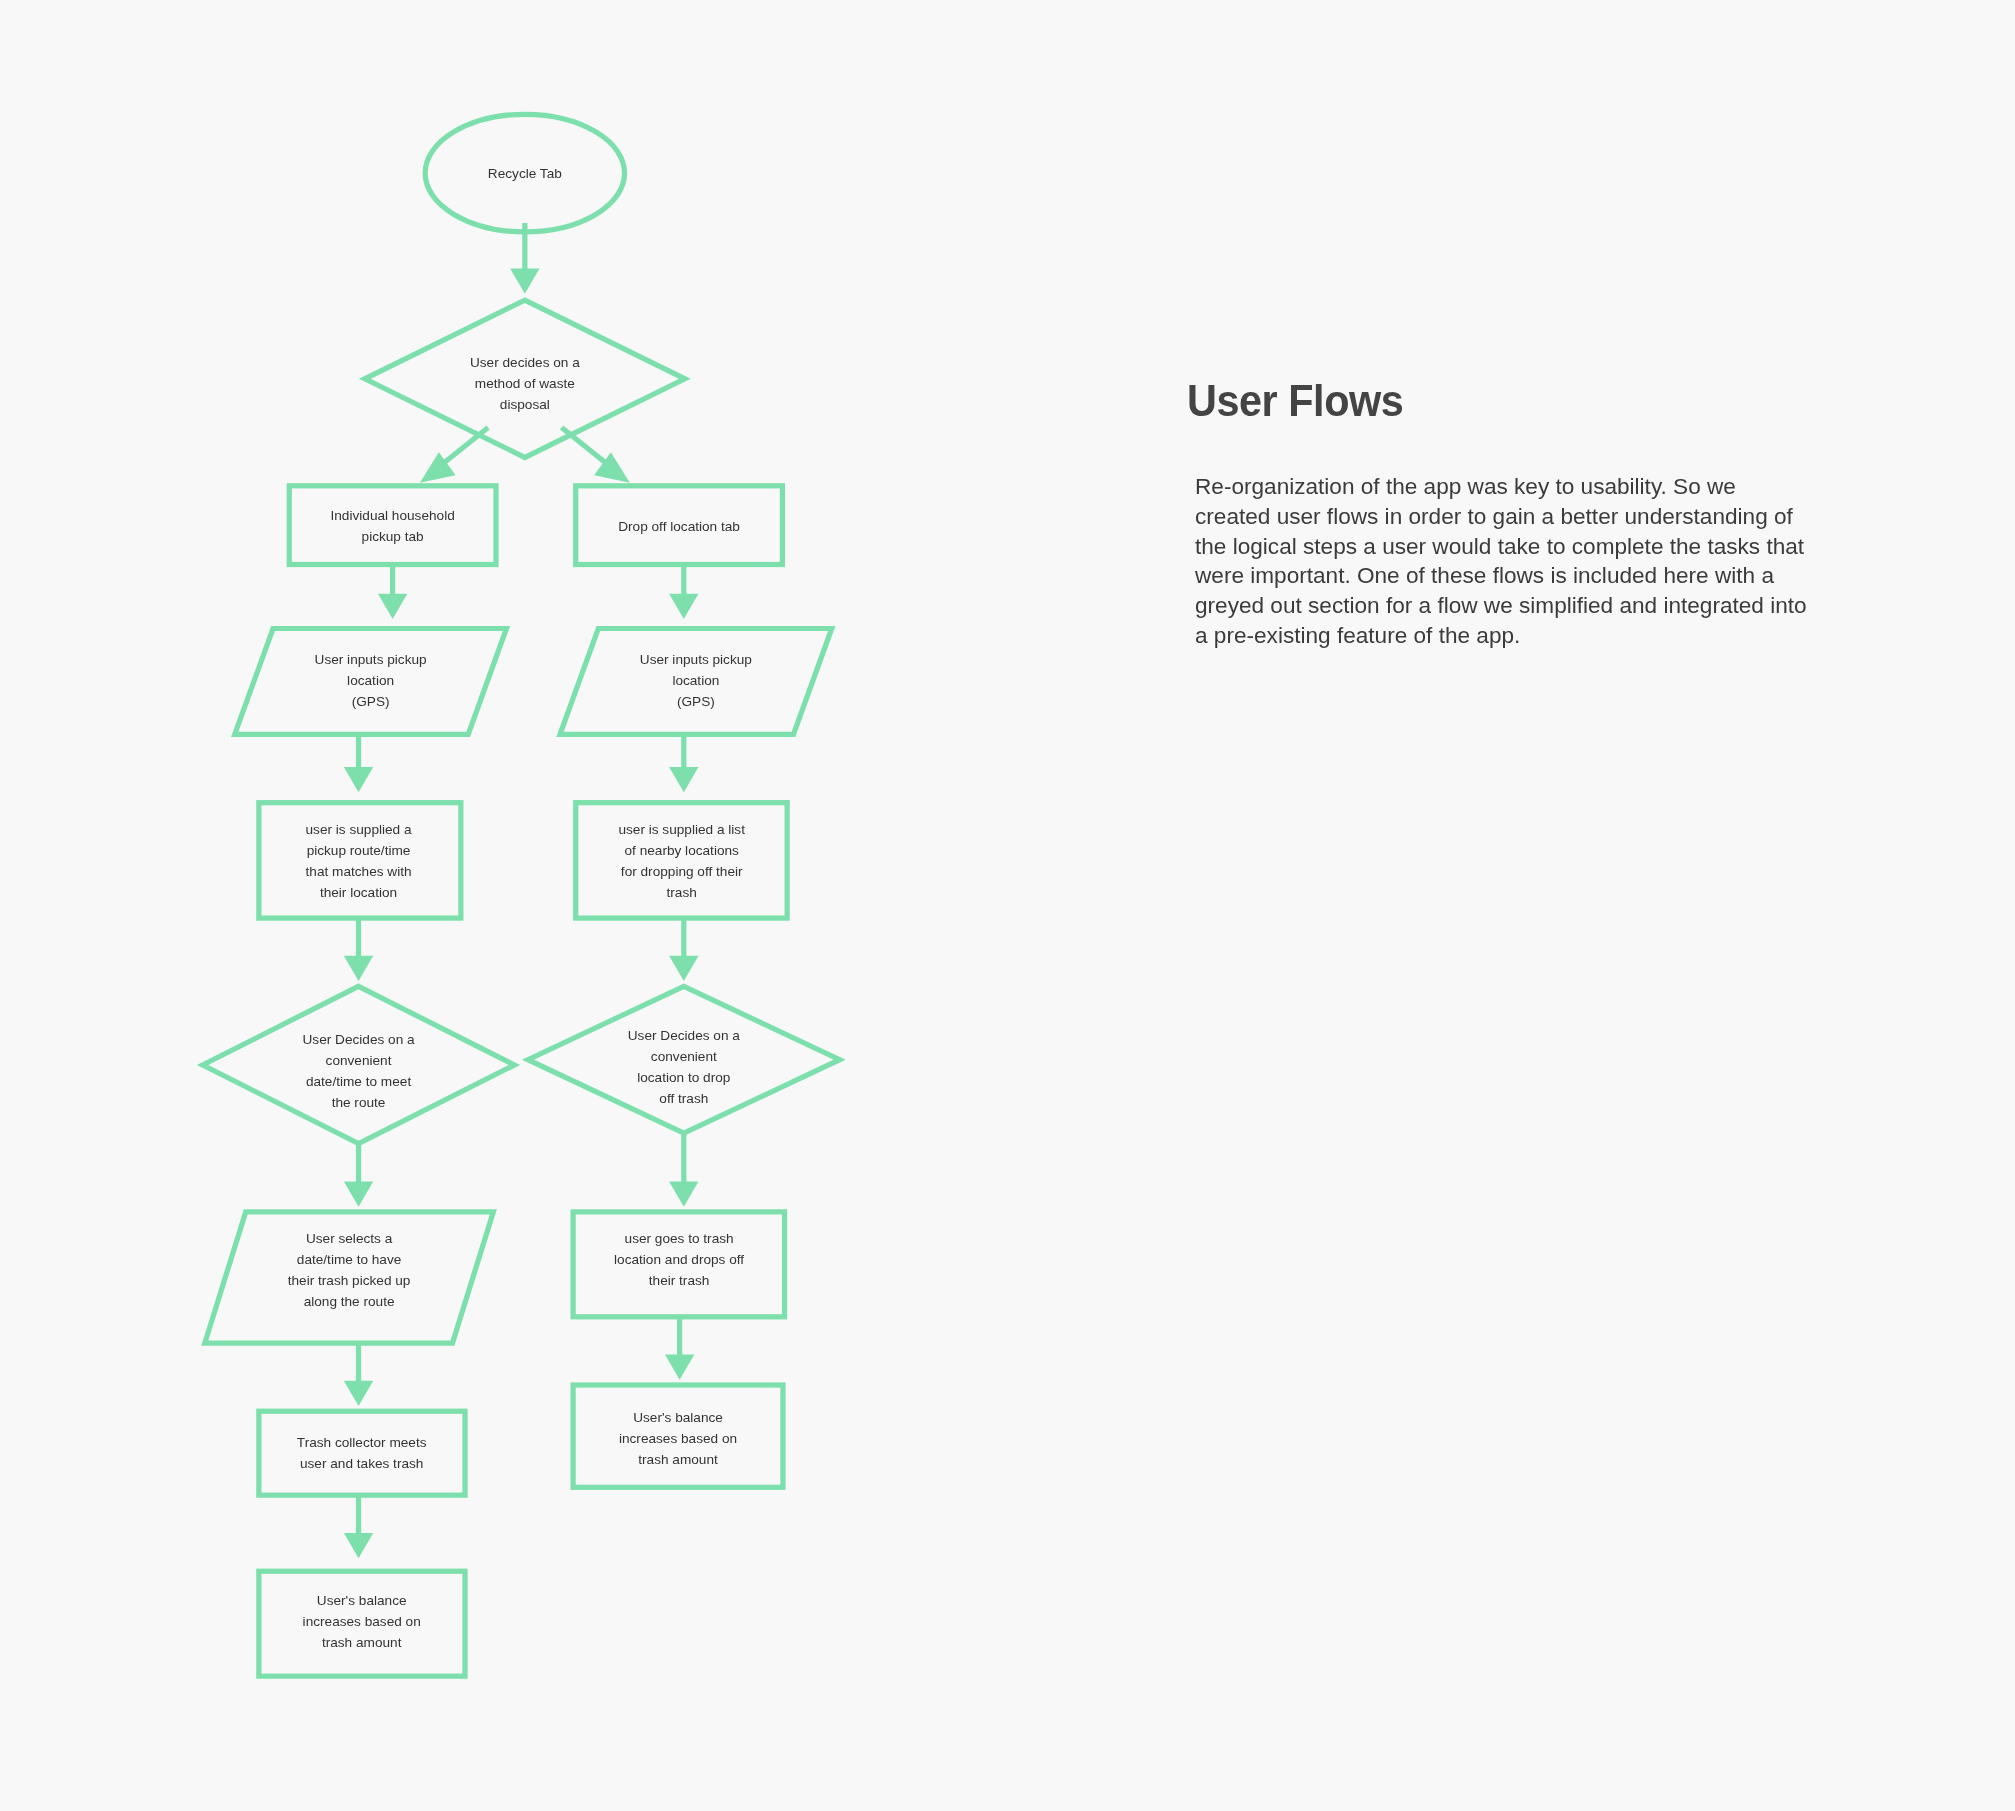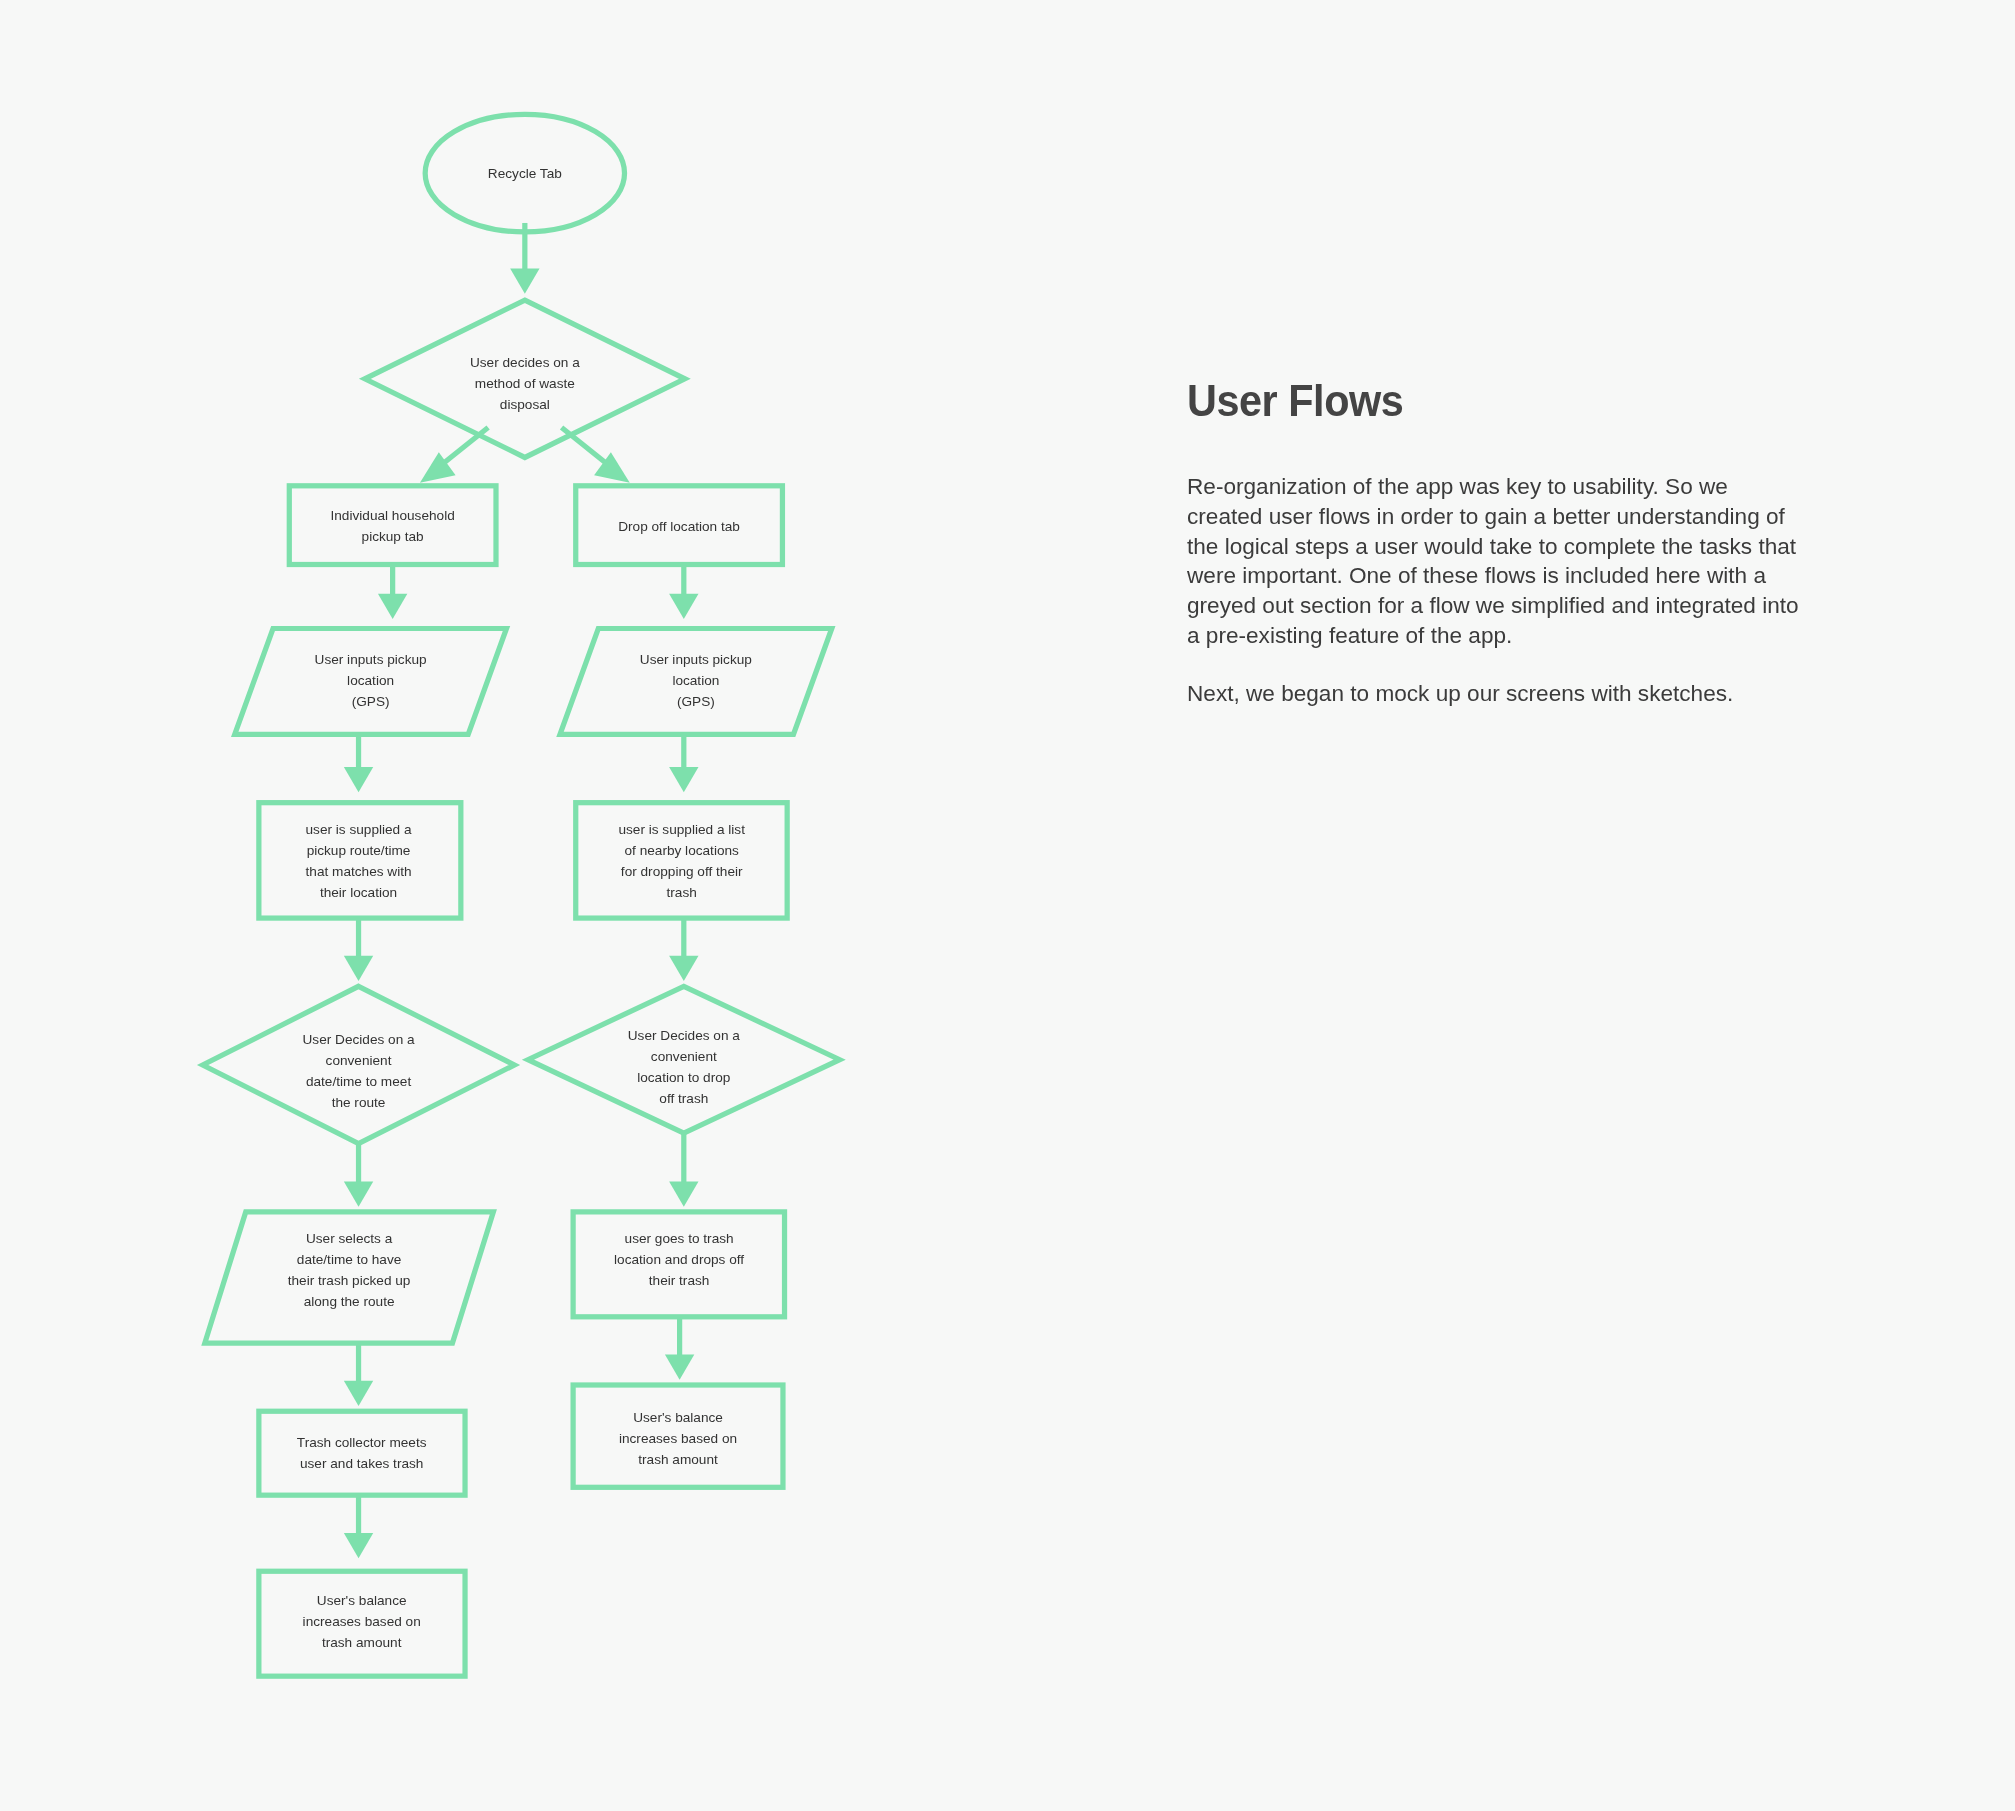--- a/index.html
+++ b/index.html
@@ -37,21 +37,21 @@
     margin:0 0 45px 0;
     transform:scaleX(0.92);
     transform-origin:left center;
     white-space:nowrap;
   }
   .panel-para{
     font-family:"Liberation Sans", sans-serif;
     font-size:22.6px;
     line-height:1.32;
     color:#3b3b3b;
-    margin:0;
+    margin:8px;
     max-width:619px;
   }
   .panel-gap{height:28px;}
 </style>
 </head>
 <body>
 
 <svg id="flow-svg" width="2015" height="1811" viewBox="0 0 3840 3452">
 
   <g>
@@ -227,15 +227,14 @@
     <text class="node-text" x="689" y="3100">increases based on</text>
     <text class="node-text" x="689" y="3140">trash amount</text>
   </g>
 
 </svg>
 
 <div id="copy-panel">
   <h1 id="panel-title">User Flows</h1>
   <p class="panel-para">Re-organization of the app was key to usability. So we created user flows in order to gain a better understanding of the logical steps a user would take to complete the tasks that were important. One of these flows is included here with a greyed out section for a flow we simplified and integrated into a pre-existing feature of the app.</p>
   <div class="panel-gap"></div>
-  <p class="panel-para">Next, we began to mock up our screens with sketches.</p>
 </div>
 
 
 </body></html>

